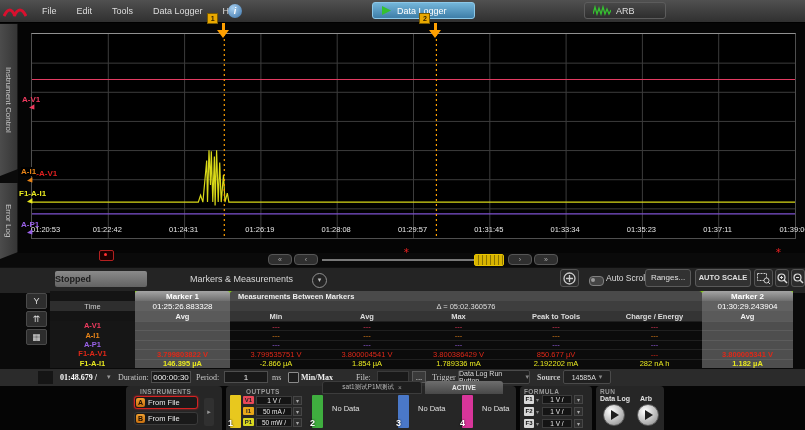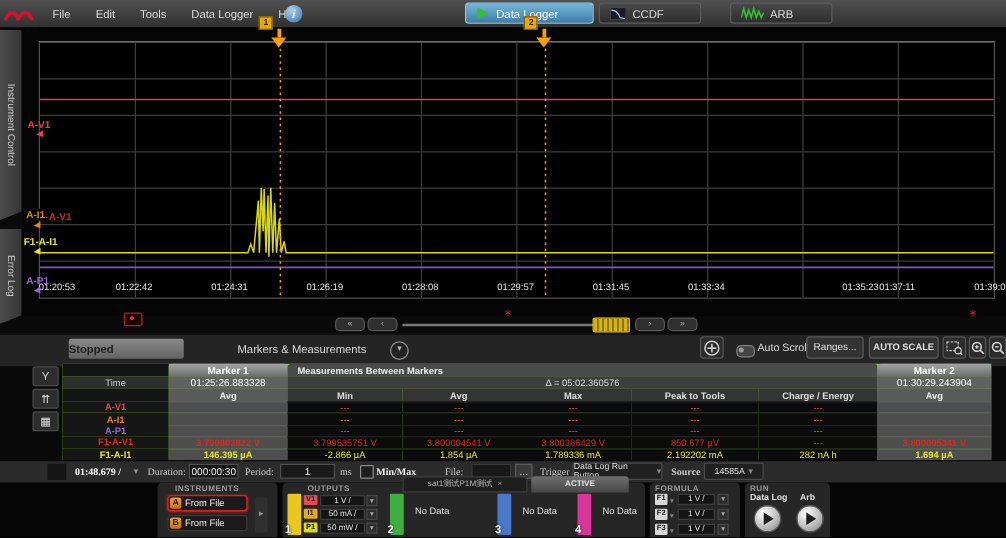--- a/index.html
+++ b/index.html
@@ -142,27 +142,20 @@
       <span class="menu-item">Data Logger</span>
       <span class="menu-item">Help</span>
     </div>
     <div id="info-btn">i</div>
     <div id="tab-datalogger" class="top-tab active">
       <svg width="11" height="11" viewBox="0 0 11 11">
         <path d="M1 1 L10 5.5 L1 10 Z" fill="#35c030"></path>
         </svg>
       <span>Data Logger</span>
     </div>
-    <div id="tab-ccdf" class="top-tab">
-      <svg width="13" height="10" viewBox="0 0 13 10">
-        <rect x="0" y="0" width="13" height="10" fill="#1a1a2a" stroke="#555"></rect>
-        <path d="M1 2 Q6 2 8 8 L12 9" stroke="#b8c8e8" stroke-width="1" fill="none"></path>
-        </svg>
-      <span>CCDF</span>
-    </div>
     <div id="tab-arb" class="top-tab">
       <svg width="18" height="11" viewBox="0 0 18 11">
         <path d="M0 9 L2 2 L4 9 L6 3 L8 9 L10 2 L12 9 L14 4 L16 9 L18 5" stroke="#35c030" stroke-width="1.3" fill="none"></path>
         </svg>
       <span>ARB</span>
     </div>
   </div>
 
   <div id="side-tab-0" class="side-tab">Instrument Control</div>
   <div id="side-tab-1" class="side-tab">Error Log</div>
@@ -205,21 +198,21 @@
 
   <div id="x-axis">
       <span class="xtick first" style="left: 0%;">01:20:53</span>
       <span class="xtick" style="left: 10%;">01:22:42</span>
       <span class="xtick" style="left: 20%;">01:24:31</span>
       <span class="xtick" style="left: 30%;">01:26:19</span>
       <span class="xtick" style="left: 40%;">01:28:08</span>
       <span class="xtick" style="left: 50%;">01:29:57</span>
       <span class="xtick" style="left: 60%;">01:31:45</span>
       <span class="xtick" style="left: 70%;">01:33:34</span>
-      <span class="xtick" style="left: 80%; margin-left: 47px;">01:35:23</span>
+      <span class="xtick" style="left: 80%;">01:35:23</span>
       <span class="xtick" style="left: 90%;">01:37:11</span>
       <span class="xtick" style="left: 100%;">01:39:00</span>
     </div>
   <div id="record-icon">
       <i></i>
     </div>
   <span class="red-mark" style="left:403px;top:246px">∗</span>
   <span class="red-mark" style="left:775px;top:246px">∗</span>
 
   <div class="sc-btn" style="left:268px">«</div>
@@ -322,21 +315,21 @@
       <div class="c r-val" style="color:#e02818">850.677 µV</div>
       <div class="c r-val" style="color:#e02818">---</div>
       <div class="c r-avg" style="color:#e02818">3.800005341 V</div>
       <div class="c r-label" style="color:#e8e820">F1-A-I1</div>
       <div class="c r-avg" style="color:#e8e820">146.395 µA</div>
       <div class="c r-val" style="color:#e8e820">-2.866 µA</div>
       <div class="c r-val" style="color:#e8e820">1.854 µA</div>
       <div class="c r-val" style="color:#e8e820">1.789336 mA</div>
       <div class="c r-val" style="color:#e8e820">2.192202 mA</div>
       <div class="c r-val" style="color:#e8e820">282 nA h</div>
-      <div class="c r-avg" style="color:#e8e820">1.694 µA</div>
+      <div class="c r-avg" style="color:#e8e820">1.182 µA</div>
     </div>
 
   <div id="ctrlbar">
     <div style="position:absolute;left:38px;top:2px;width:15px;height:13px;background:#151515"></div>
     <span class="lab" style="left:60px;color:#fff;font-weight:bold">01:48.679 /</span>
     <span class="lab" style="left:107px;color:#999;font-size:7px">▾</span>
     <span class="lab" style="left:118px">Duration:</span>
     <div class="ibox" style="left:151px;width:40px">000:00:30</div>
     <span class="lab" style="left:196px">Period:</span>
     <div class="ibox" style="left:224px;width:44px">1</div>

